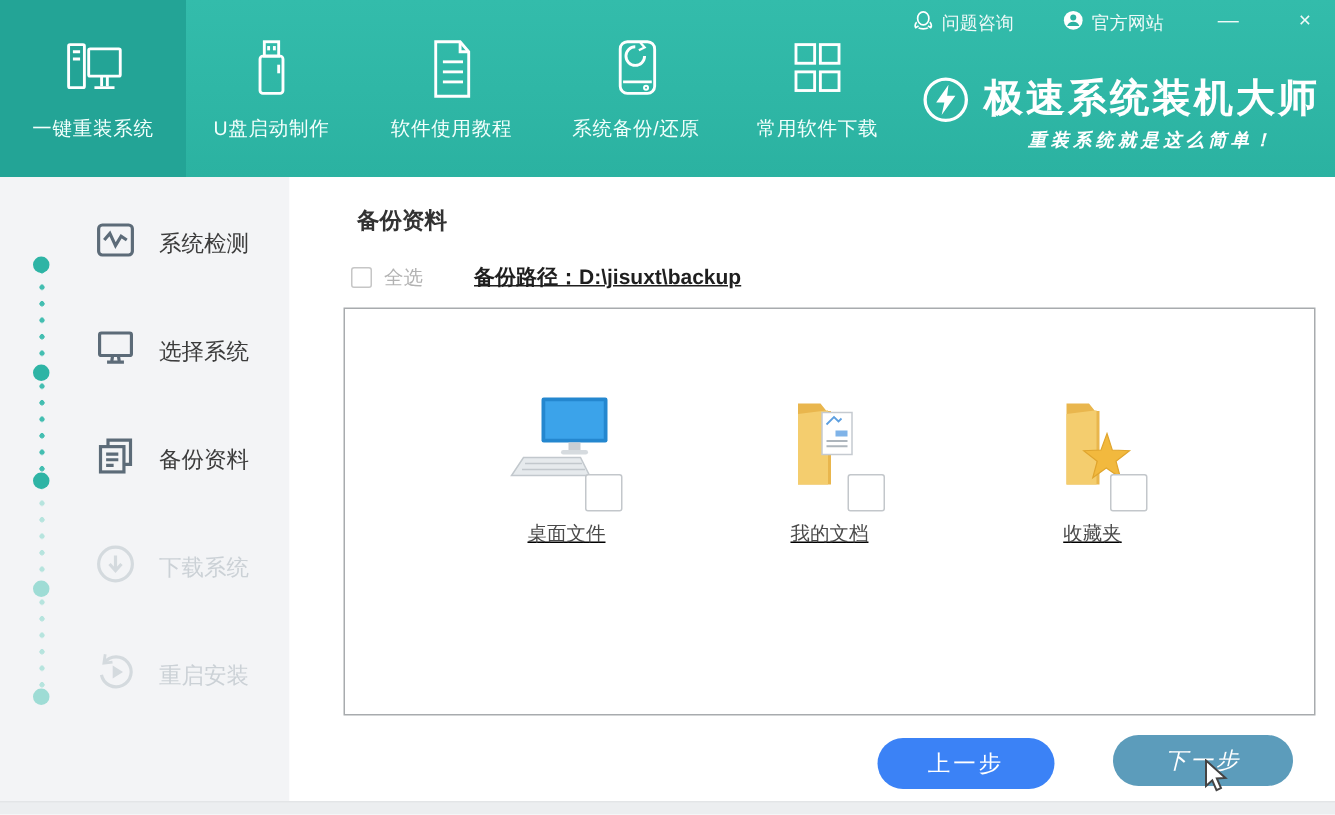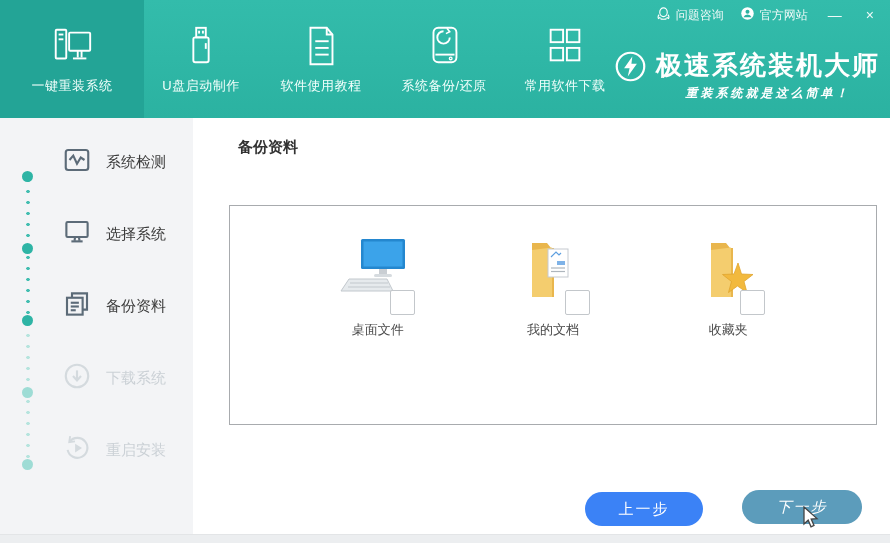--- a/index.html
+++ b/index.html
@@ -3,31 +3,31 @@
 <meta charset="utf-8">
 <style>
   * { margin:0; padding:0; box-sizing:border-box; }
   html,body { width:890px; height:543px; }
   body { font-family:"Liberation Sans", sans-serif; position:relative; overflow:hidden; background:#fff; }
   .window { position:absolute; inset:0; }
 
   
   .header { position:absolute; left:0; top:0; width:890px; height:118px;
             background:linear-gradient(180deg,#33bcab,#2bb2a1); }
-  .titlebar { position:absolute; top:6px; right:12px; display:flex; align-items:center; gap:16px;
+  .titlebar { position:absolute; top:6px; right:12px; display:flex; gap:32px;
               color:rgba(255,255,255,.92); font-size:12px; z-index:5; }
   .tb-link { display:flex; align-items:center; gap:5px; cursor:pointer; }
   .tb-btn { font-size:14px; padding:0 4px; cursor:pointer; line-height:14px; }
   .tabs { position:absolute; left:0; top:0; height:118px; display:flex; }
   .tab { height:118px; display:flex; flex-direction:column; align-items:center; justify-content:flex-start;
          padding-top:24px; gap:9px; color:#f2fffc; cursor:pointer; }
   .tab svg { display:block; }
   .tab-label { font-size:13px; letter-spacing:.5px; }
   .tab.active { background:#23a496; }
-  .t1{width:144px}.t2{width:114px}.t3{width:120px}.t4{width:126px}.t5{width:122px}
+  .t1{width:124px}.t2{width:114px}.t3{width:120px}.t4{width:126px}.t5{width:122px}
 
   .logo { position:absolute; top:50px; right:10px; display:flex; align-items:flex-start; gap:9px; color:#fff; }
   .logo-title { font-size:26px; font-weight:bold; letter-spacing:2px; line-height:30px; }
   .logo-tagline { font-family:"DejaVu Serif", serif; font-style:italic; font-weight:bold;
                   font-size:12px; letter-spacing:3px; text-align:center; margin-top:5px; }
 
   
   .sidebar { position:absolute; left:0; top:118px; width:193px; height:416px; background:#f3f4f6; }
   .track { position:absolute; left:26px; width:4px; background-repeat:repeat-y; background-size:4px 11px; }
   .track1 { top:60px; height:142px; background-image:radial-gradient(circle 1.7px at 2px 2.5px,#43beb1 1.6px,transparent 1.9px); }
@@ -43,23 +43,23 @@
   .step.pending svg { stroke:#d4dade; }
 
   
   .main { position:absolute; left:193px; top:118px; width:697px; height:416px; background:#fff; }
   .main-title { position:absolute; left:45px; top:20px; font-size:15px; font-weight:bold; color:#333; }
   .selrow { position:absolute; left:41px; top:58px; display:flex; align-items:center; gap:8px; }
   .cbx { width:14px; height:14px; border:1px solid #c6c6c6; border-radius:2px; background:#fff; cursor:pointer; }
   .sel-label { font-size:13px; color:#b2b2b2; }
   .path { margin-left:26px; font-size:14px; font-weight:bold; color:#1f1f1f;
           text-decoration:underline; cursor:pointer; }
-  .backup-box { position:absolute; left:36px; top:87px; width:648px; height:220px;
+  .backup-box { position:absolute; left:36px; top:87px; width:648px; height:272px;
                 border:1px solid #a8abae; background:#fff;
-                display:flex; justify-content:space-around; align-items:center; padding:0 60px 55px 60px; }
+                display:flex; justify-content:space-around; align-items:center; padding:0 60px 55px 60px;text-decoration:underline; }
   .bk-item { position:relative; width:120px; display:flex; flex-direction:column; align-items:center; cursor:pointer; }
   .bk-icon { position:relative; width:90px; height:72px; }
   .bk-cbx { position:absolute; right:8px; bottom:-6px; width:25px; height:25px; background:#fff;
             border:1px solid #c3c7cb; border-radius:2px; cursor:pointer; }
   .bk-label { margin-top:12px; font-size:13px; color:#4a4a4a; }
 
   .btnrow { position:absolute; left:0; top:372px; width:697px; }
   .btn { position:absolute; height:34px; border-radius:17px; color:#fff; font-size:15px;
          display:flex; align-items:center; justify-content:center; cursor:pointer; letter-spacing:2px; }
   .btn-prev { left:392px; top:2px; width:118px; background:#3b82f6; }
@@ -241,20 +241,25 @@
           </svg>
         </span>
         <span class="step-label">重启安装</span>
       </div>
     </div>
   </div>
 
   <div class="main">
     <div class="main-title">备份资料</div>
 
+    <div class="selrow">
+      <span class="cbx"></span>
+      <span class="sel-label">全选</span>
+      <span class="path">备份路径：D:\jisuxt\backup</span>
+    </div>
 
     <div class="backup-box">
 
       <div class="bk-item">
         <div class="bk-icon">
           <span>
             <svg width="90" height="72" viewBox="0 0 90 72">
               <rect x="28" y="2" width="44" height="30" rx="1.5" fill="#2487cf"></rect>
               <rect x="30.5" y="4.5" width="39" height="25" fill="#3ba3ea"></rect>
               <rect x="46" y="32" width="8" height="5" fill="#c9ced3"></rect>

